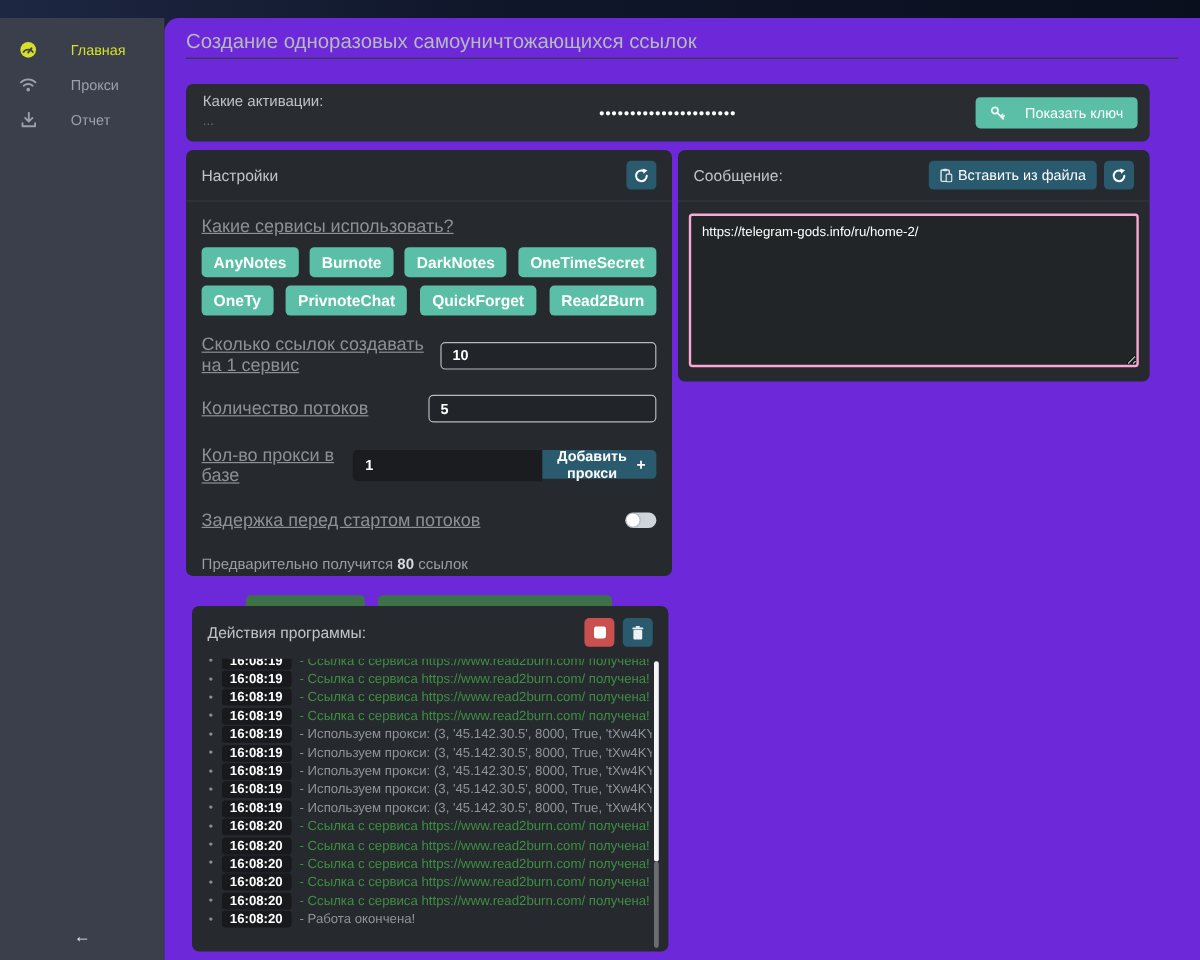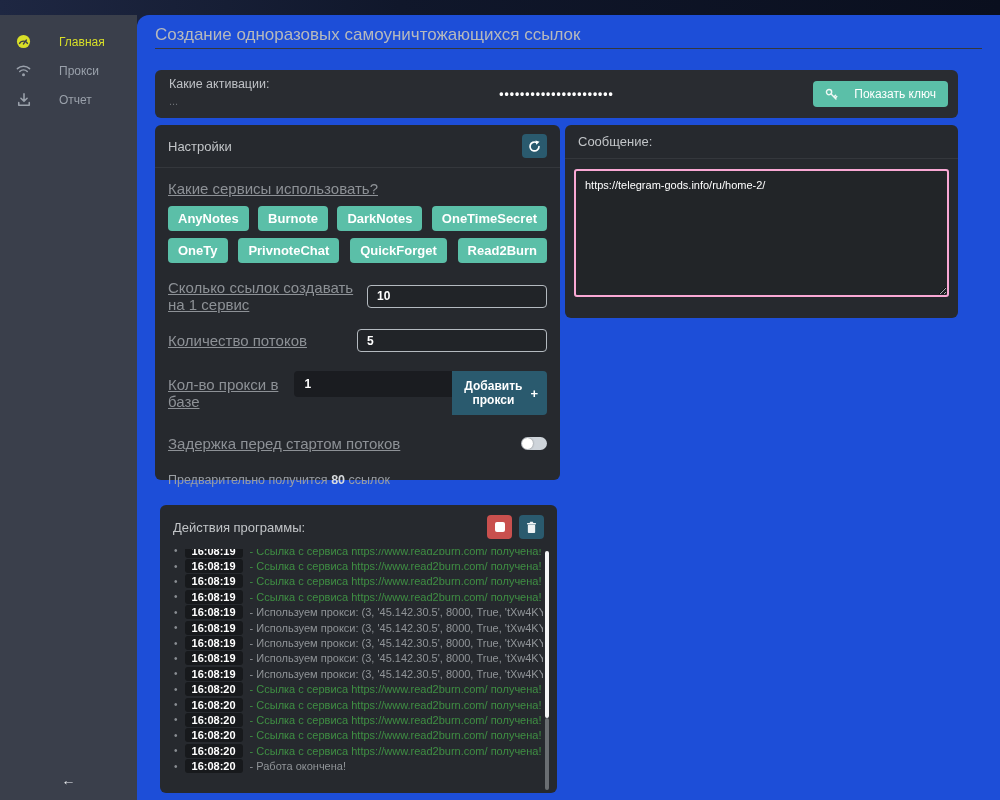--- a/index.html
+++ b/index.html
@@ -14,21 +14,21 @@
   .layout { display:flex; height:785px; }
 
   
   .sidebar { width:137px; background:#3a3f4b; position:relative; flex-shrink:0; padding-top:12px; }
   .side-item { display:flex; align-items:center; gap:28px; padding:7px 16px; font-size:12px; color:#9aa1ab; cursor:pointer; }
   .side-item.active { color:#d8df28; }
   .side-icon { width:15px; height:15px; display:flex; align-items:center; justify-content:center; }
   .collapse-arrow { position:absolute; bottom:12px; left:0; width:137px; text-align:center; color:#e8eaed; font-size:14px; cursor:pointer; }
 
   
-  .main { flex:1; background:#1d4ed8; border-top-left-radius:12px; position:relative; }
+  .main { flex:1; background:#6d28d9; border-top-left-radius:12px; position:relative; }
   .page-title { position:absolute; left:18px; top:10px; font-size:17px; font-weight:400; color:#b6b9bd; }
   .title-divider { position:absolute; left:18px; right:18px; top:33px; border-bottom:1px solid #35383d; }
 
   .card { position:absolute; background:#26292e; border-radius:6px; }
   .card-header { display:flex; align-items:center; justify-content:space-between; padding:9px 13px; }
   .card-title { font-size:13px; color:#c2c5c8; }
   .card-divider { border-bottom:1px solid #34373c; }
 
   
   .key-card { left:18px; top:55px; width:803px; height:48px; background:#292c31; }
@@ -43,21 +43,21 @@
   .icon-btn { width:25px; height:24px; background:#2a5a6e; border:none; border-radius:4px; display:flex; align-items:center; justify-content:center; cursor:pointer; }
   .settings-body { padding:12px 13px; }
   .muted-label { font-size:15px; color:#8d9196;text-decoration:underline; }
   .services { display:flex; flex-wrap:wrap; justify-content:space-between; row-gap:7px; margin-top:9px; }
   .service-btn { background:#5bbfa8; border:none; border-radius:4px; color:#fff; font-size:13px; font-weight:600; font-family:inherit; padding:5px 10px; cursor:pointer; }
   .field-row { display:flex; align-items:center; justify-content:space-between; margin-top:16px; }
   .field-input { width:190px; height:23px; background:#212428; border:1px solid #b4bac0; border-radius:4px; color:#fff; font-size:12px; font-weight:700; font-family:inherit; padding:0 9px; }
   .proxy-row { display:flex; align-items:center; justify-content:space-between; margin-top:19px; }
   .input-group { display:flex; }
   .proxy-input { width:158px; height:26px; background:#1a1c20; border:none; border-radius:4px 0 0 4px; color:#fff; font-size:12px; font-weight:700; font-family:inherit; padding:0 10px; }
-  .add-proxy-btn { height:44px; background:#2a5a6e; border:none; border-radius:0 4px 4px 0; color:#fff; font-size:12px; font-weight:600; font-family:inherit; padding:0 9px; display:flex; align-items:center; gap:5px; cursor:pointer; }
+  .add-proxy-btn { height:24px; background:#2a5a6e; border:none; border-radius:0 4px 4px 0; color:#fff; font-size:12px; font-weight:600; font-family:inherit; padding:0 9px; display:flex; align-items:center; gap:5px; cursor:pointer; }
   .plus-glyph { font-size:13px; font-weight:700; }
   .toggle-row { display:flex; align-items:center; justify-content:space-between; margin-top:20px;gap:16px; }
   .toggle { width:26px; height:13px; background:#ced4da; border-radius:7px; position:relative; cursor:pointer; }
   .toggle::before { content:''; position:absolute; left:1px; top:1px; width:11px; height:11px; border-radius:50%; background:#fff; box-shadow:0 0 2px rgba(0,0,0,.45); }
   .result-line { margin-top:21px; font-size:12.5px; color:#9a9ea3; }
   .result-line b { color:#d7dadd; }
   .run-row { display:flex; justify-content:center; gap:11px; margin-top:19px; }
   .run-btn { background:#3d7147; border:none; border-radius:4px; color:#fff; font-size:12px; font-weight:600; font-family:inherit; padding:7px 12px; display:flex; align-items:center; gap:7px; cursor:pointer; }
   .play-glyph { font-size:9px; color:#afd8b5; }
 
@@ -216,20 +216,36 @@
             <span class="play-glyph">▶</span>
             <span>Запустить без логов в веб</span>
           </button>
         </div>
       </div>
     </section>
 
     <section class="card message-card">
       <div class="card-header">
         <span class="card-title">Сообщение:</span>
+        <div class="msg-actions">
+          <button class="paste-btn">
+            <svg width="11" height="12" viewBox="0 0 12 14">
+              <rect x="1" y="2" width="8" height="11" rx="1" fill="none" stroke="#dfe6e9" stroke-width="1.4"></rect>
+              <rect x="3" y="0.8" width="4" height="2.4" rx="0.8" fill="#dfe6e9"></rect>
+              <rect x="6" y="6" width="5.4" height="7.4" rx="1" fill="#2a5a6e" stroke="#dfe6e9" stroke-width="1.2"></rect>
+            </svg>
+            <span>Вставить из файла</span>
+          </button>
+          <button class="icon-btn">
+            <svg width="13" height="13" viewBox="0 0 16 16">
+              <path d="M13.5 8 A5.5 5.5 0 1 1 10.5 3.1" fill="none" stroke="#fff" stroke-width="2.1" stroke-linecap="round"></path>
+              <polygon points="9.2,0.5 14.2,2.2 10.2,5.8" fill="#fff"></polygon>
+            </svg>
+          </button>
+        </div>
       </div>
       <div class="card-divider"></div>
       <textarea class="msg-textarea" spellcheck="false" style="">https://telegram-gods.info/ru/home-2/</textarea>
     </section>
 
     <section class="card log-card">
       <div class="log-header">
         <span class="card-title">Действия программы:</span>
         <div class="log-actions">
           <button class="stop-btn">

